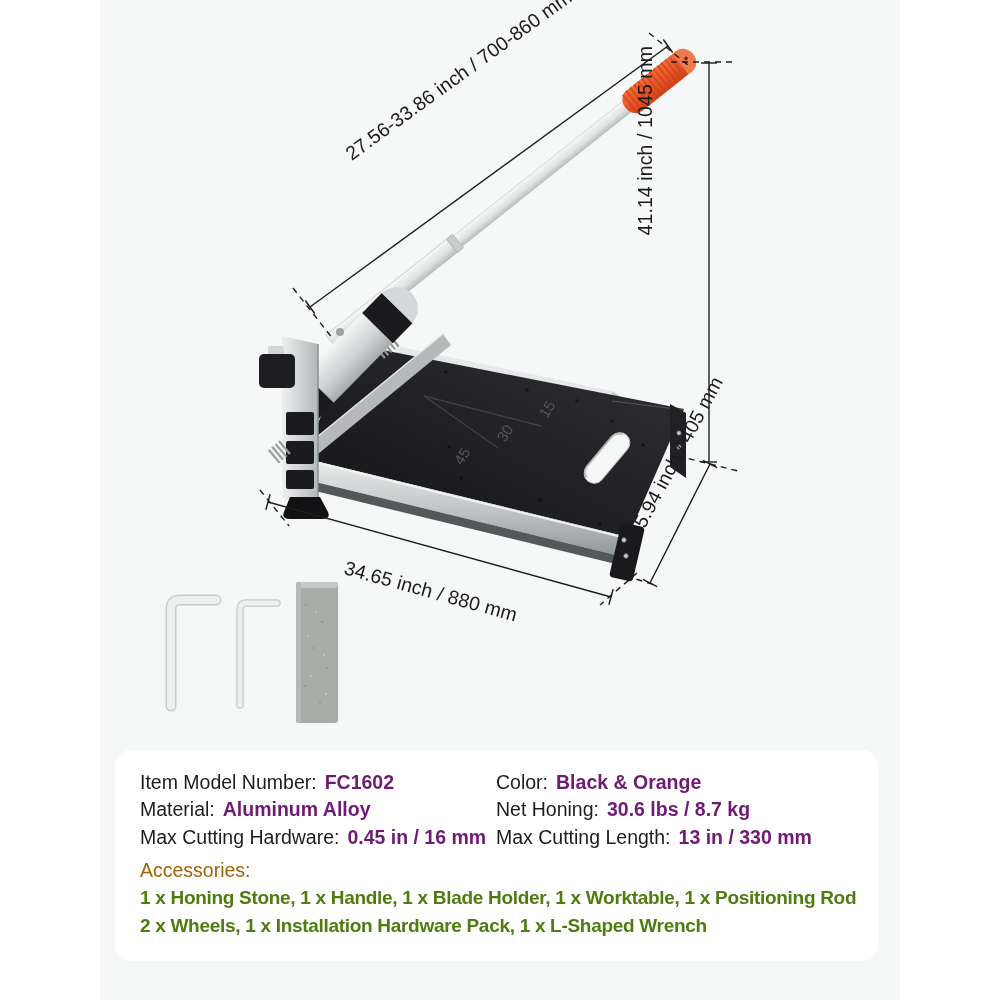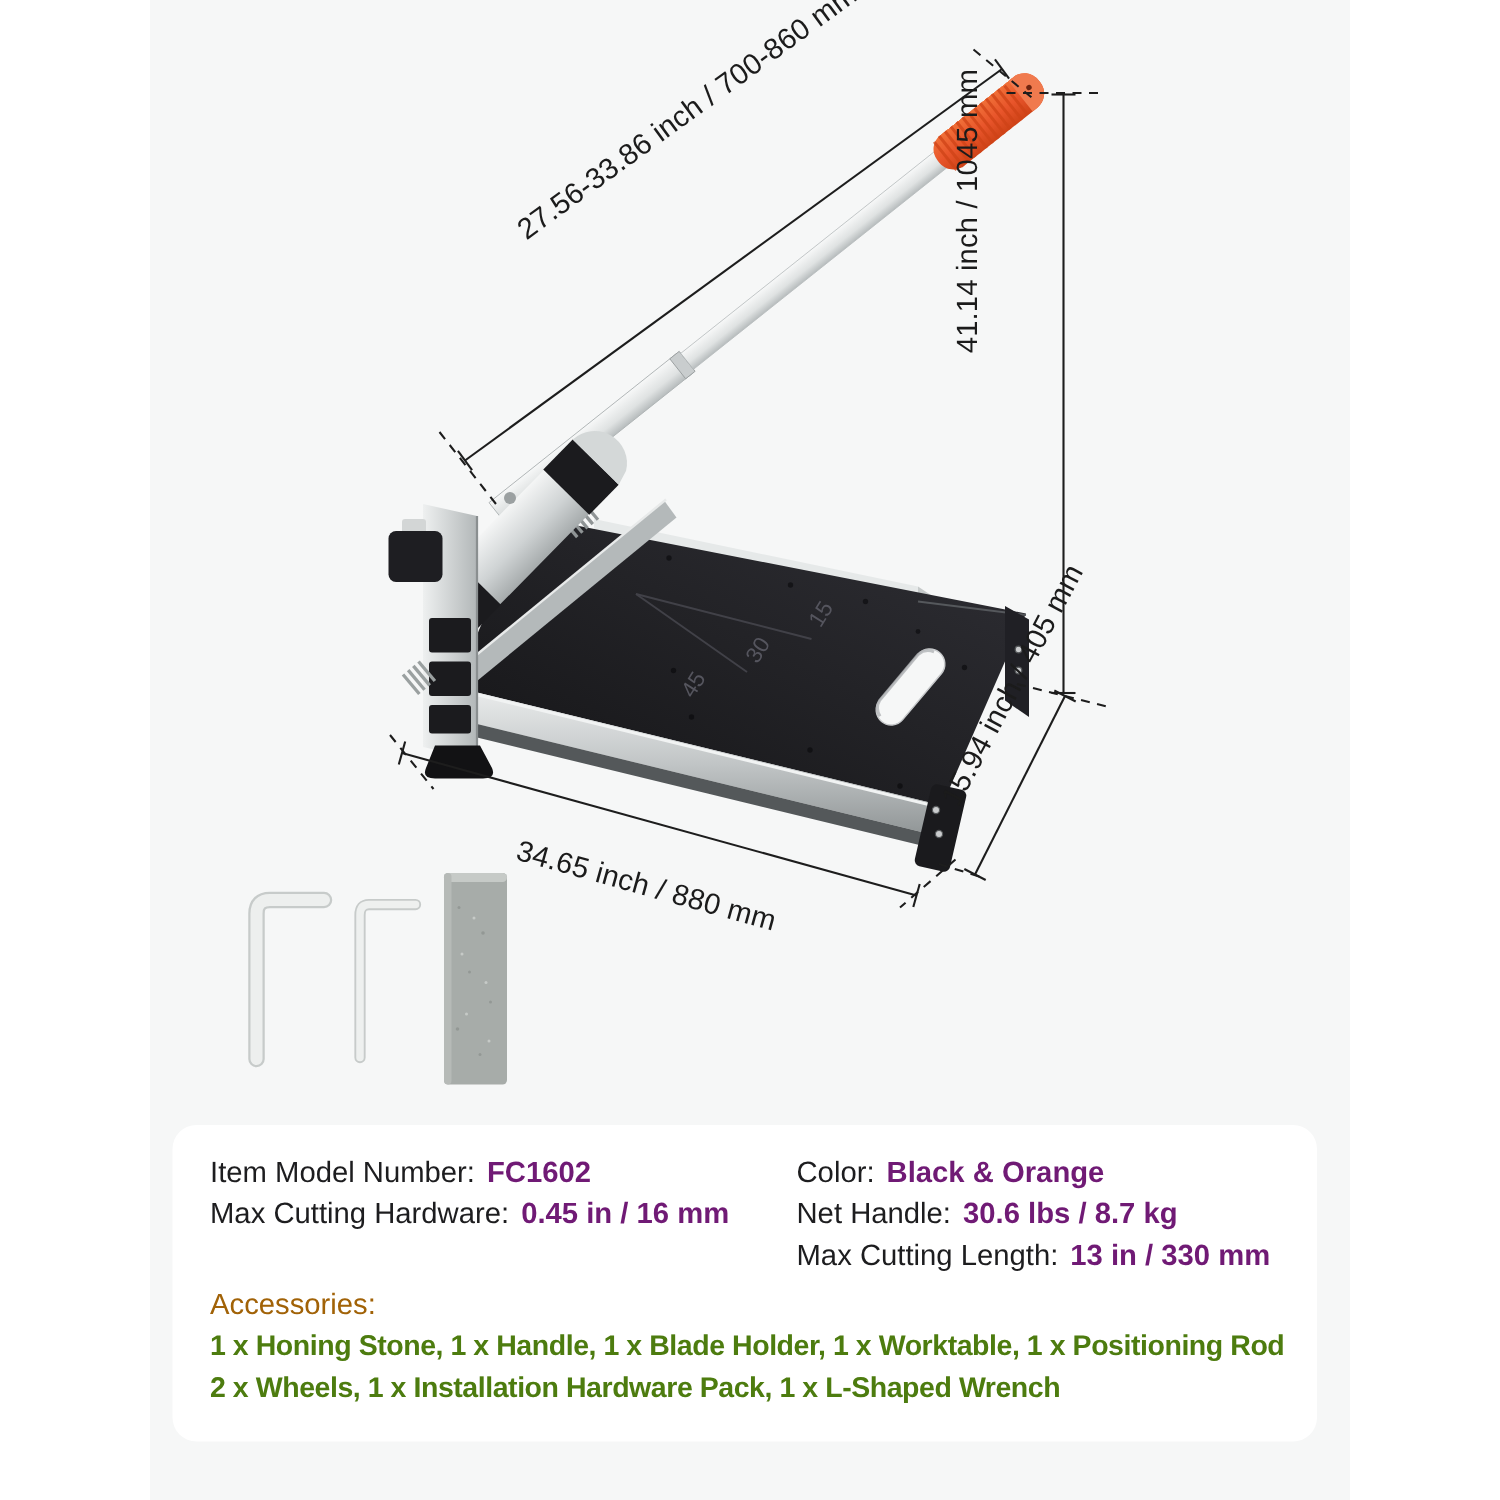--- a/index.html
+++ b/index.html
@@ -7,21 +7,21 @@
          font-family:"Liberation Sans", sans-serif;}
   .band{position:absolute;left:100px;top:0;width:800px;height:1000px;background:#f6f7f7;}
   .art{position:absolute;left:0;top:0;width:1000px;height:1000px;}
   .dim{position:absolute;left:0;top:0;white-space:nowrap;font-size:19.5px;color:#1b1b1b;
        letter-spacing:.1px;transform-origin:0 0;}
   
   .panel{position:absolute;left:115px;top:750px;width:763px;height:211px;background:#ffffff;
          border-radius:16px;}
   .col{position:absolute;top:21px;}
   .col-l{left:25px;}
-  .col-r{left:416px;}
+  .col-r{left:381px;}
   .row{height:27.4px;display:flex;font-size:19.5px;color:#1d1d1f;}
   .row .val{margin-left:8px;color:#701a75;font-weight:700;}
   .acc{position:absolute;left:25px;top:107px;}
   .acc-label{height:27px;display:flex;align-items:center;font-size:19.5px;color:#a16207;}
   .acc-line{height:28px;display:flex;align-items:center;font-size:19px;letter-spacing:-0.3px;
             color:#4d7c0f;font-weight:700;}
 </style>
 </head>
 <body>
 
@@ -269,31 +269,35 @@
   <div class="dim" style="transform:translate(437px,568px) translate(-50%,-50%) rotate(15.5deg);">34.65 inch / 880 mm</div>
   <div class="dim" style="transform:translate(713px,542px) translate(-50%,-50%) rotate(-62deg);">15.94 inch / 405 mm</div>
 
   <div class="panel">
     <div class="col col-l">
       <div class="row">
         <span class="lbl">Item Model Number:</span>
         <span class="val">FC1602</span>
       </div>
       <div class="row">
+        <span class="lbl">Material:</span>
+        <span class="val">Aluminum Alloy</span>
+      </div>
+      <div class="row">
         <span class="lbl">Max Cutting Hardware:</span>
         <span class="val">0.45 in / 16 mm</span>
       </div>
     </div>
     <div class="col col-r">
       <div class="row">
         <span class="lbl">Color:</span>
         <span class="val">Black &amp; Orange</span>
       </div>
       <div class="row">
-        <span class="lbl">Net Handle:</span>
+        <span class="lbl">Net Honing:</span>
         <span class="val">30.6 lbs / 8.7 kg</span>
       </div>
       <div class="row">
         <span class="lbl">Max Cutting Length:</span>
         <span class="val">13 in / 330 mm</span>
       </div>
     </div>
     <div class="acc">
       <div class="acc-label">Accessories:</div>
       <div class="acc-line">1 x Honing Stone, 1 x Handle, 1 x Blade Holder, 1 x Worktable, 1 x Positioning Rod</div>

